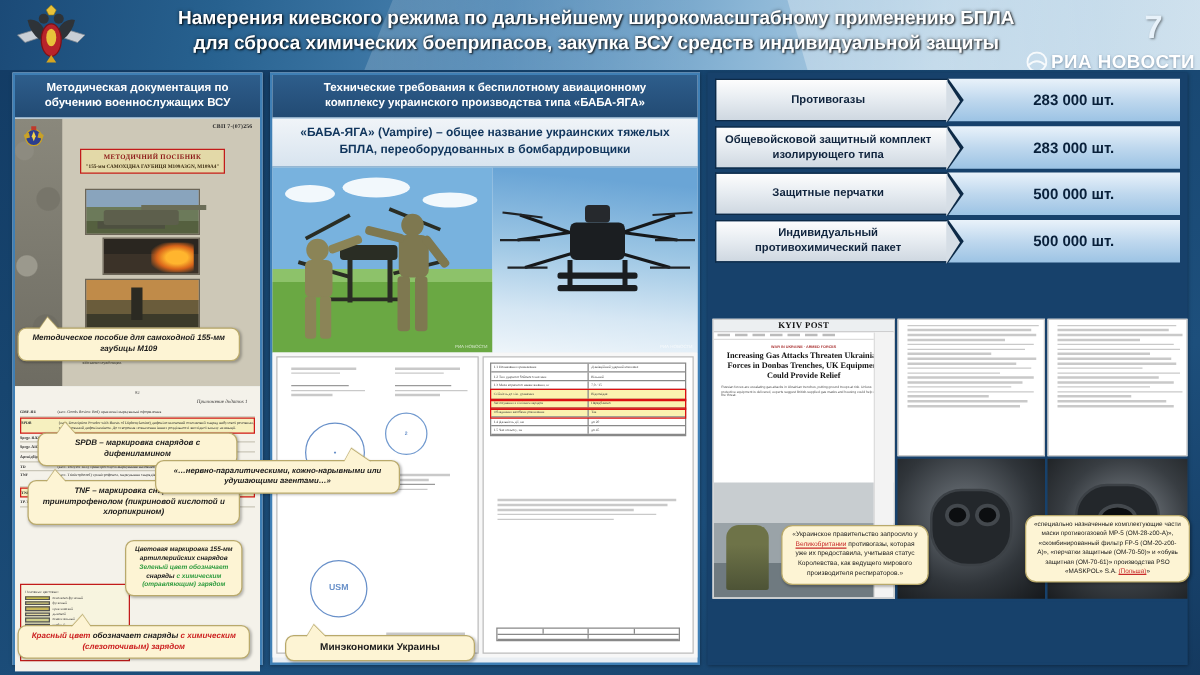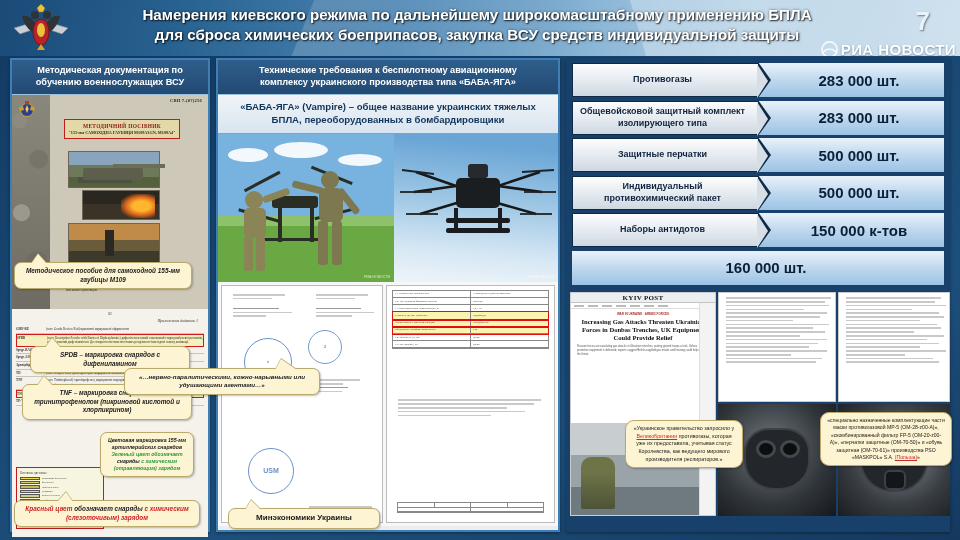--- a/index.html
+++ b/index.html
@@ -232,21 +232,21 @@
   }
   .sr-label:before {
     content:""; position:absolute; right:-10px; top:0px; z-index:3;
     width:0; height:0;
     border-top:17px solid transparent; border-bottom:17px solid transparent;
     border-left:11px solid #d6dee6;
   }
   .sr-value {
     flex:1; background: linear-gradient(180deg,#e9f2fa 0%,#bfd8ee 50%,#9cc3e4 100%);
     display:flex; align-items:center; justify-content:center;
-    color:#09203a; font-size:15px; font-weight:bold;
+    color:#09203a; font-size:12px; font-weight:bold;
     padding-left: 16px;
   }
 
   .right-bottom { position:relative; width:100%; height: 228px; background:#17416b; padding:2px; }
   .kp {
     position:absolute; left:2px; top:2px; width:146px; height:224px;
     background:#fff; overflow:hidden; border:0.6px solid #ccc;
   }
   .kp-bar { height:10px; background:#eceff1; border-bottom:0.6px solid #c4c4c4; display:flex; align-items:center; justify-content:center;}
   .kp-logo { font-family:"Liberation Serif", serif; font-weight:bold; font-size:7px; color:#111; letter-spacing:.3px;}
@@ -660,25 +660,20 @@
       </div>
       <div class="supply-row">
         <div class="sr-label">Защитные перчатки</div>
         <div class="sr-value">500 000 шт.</div>
       </div>
       <div class="supply-row">
         <div class="sr-label">Индивидуальный противохимический пакет</div>
         <div class="sr-value">500 000 шт.</div>
       </div>
       <div class="supply-row">
-        <div class="sr-label">Наборы антидотов</div>
-        <div class="sr-value">150 000 к-тов</div>
-      </div>
-      <div class="supply-row">
-        <div class="sr-value">160 000 шт.</div>
       </div>
     </div>
 
     <div class="right-bottom">
       <div class="kp">
         <div class="kp-bar">
           <span class="kp-logo">KYIV POST</span>
         </div>
         <div class="kp-nav">
             <i></i>

